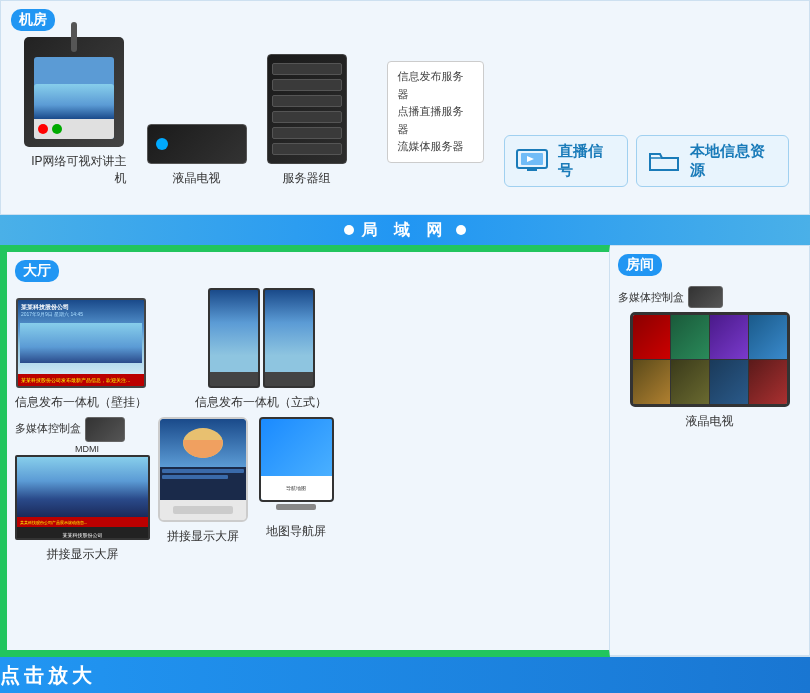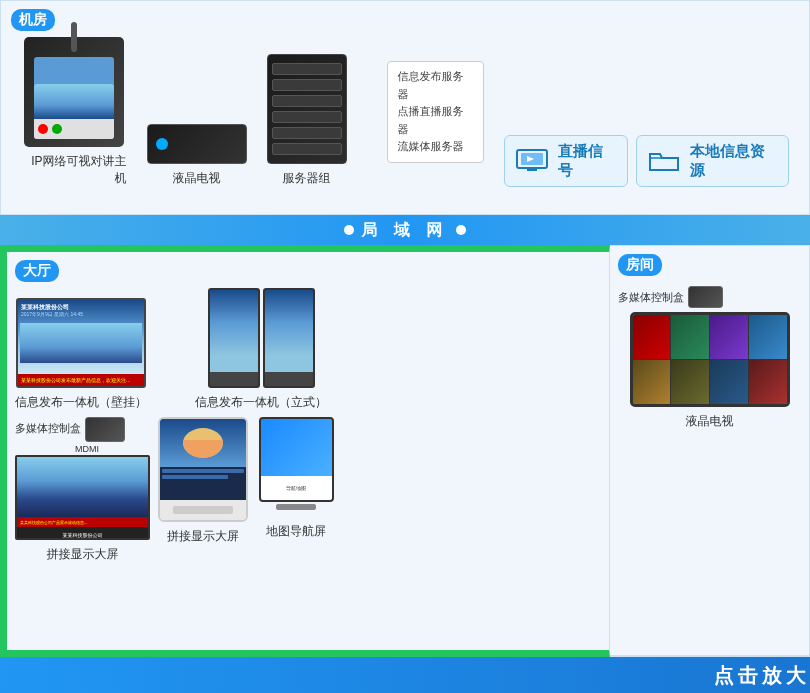--- a/index.html
+++ b/index.html
@@ -386,21 +386,21 @@
       height: 15px;
       background: rgba(0,0,0,0.3);
     }
 
     
     .click-banner {
       background: linear-gradient(90deg, #2196f3 0%, #1976d2 100%);
       height: 36px;
       display: flex;
       align-items: center;
-      justify-content: flex-end;
+      justify-content: flex-start;
       color: #fff;
       font-size: 20px;
       font-weight: bold;
       letter-spacing: 4px;
       flex-shrink: 0;
       cursor: pointer;
     }
 
     
     .img-multimedia-box {

